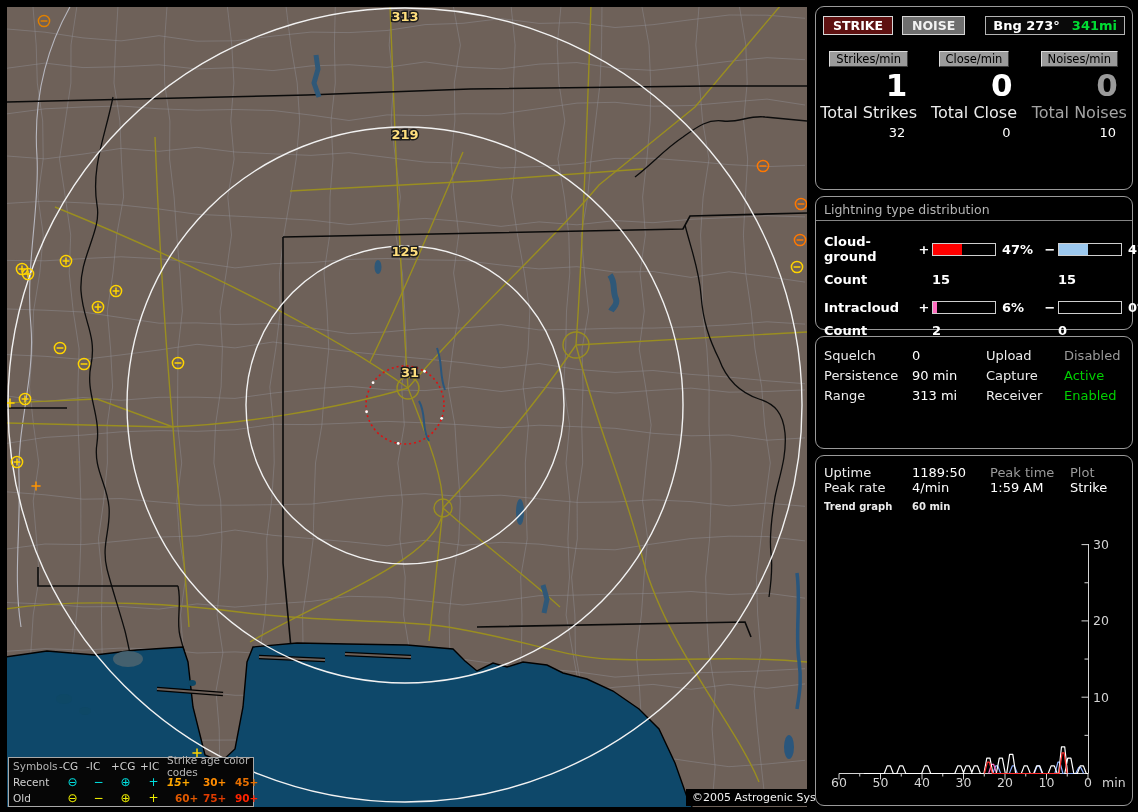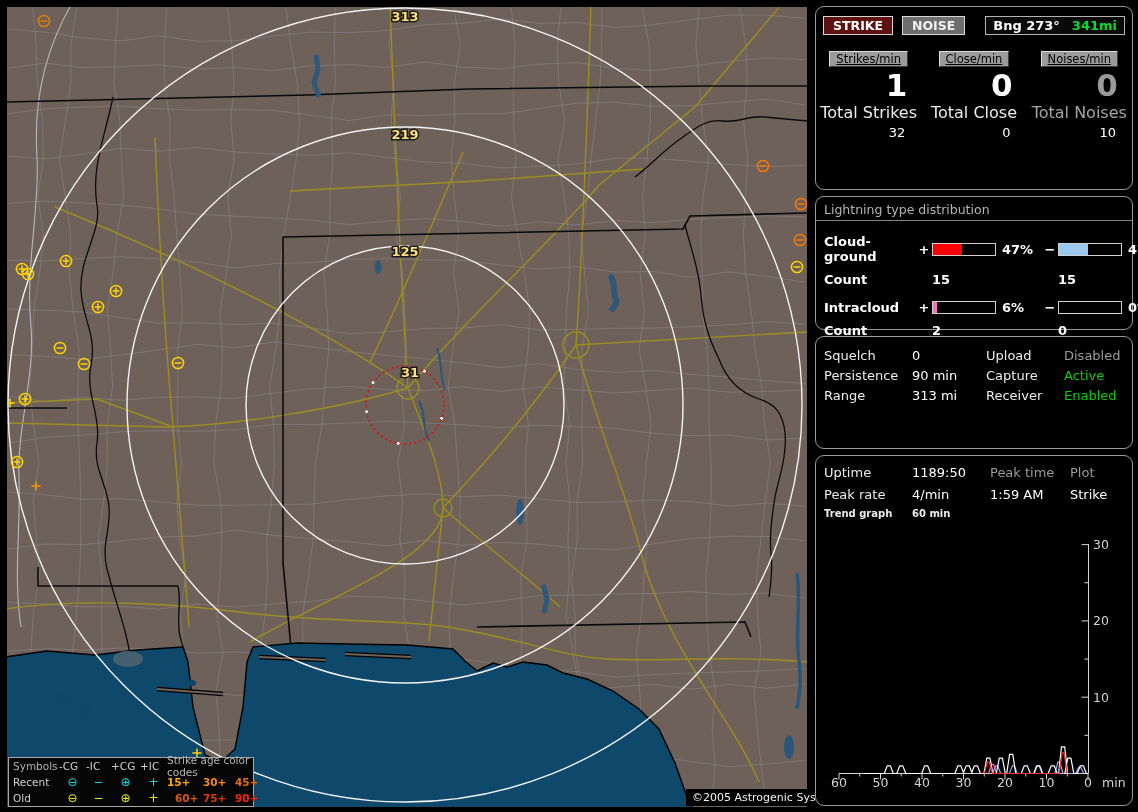--- a/index.html
+++ b/index.html
@@ -21,41 +21,41 @@
   #p1{top:6px;height:184px;}
   #p2{top:196px;height:134px;}
   #p3{top:336px;height:113px;}
   #p4{top:455px;height:351px;}
   .btnrow{display:flex;align-items:center;margin:9px 7px 0 7px;}
   .tbtn{font-weight:bold;font-size:12.5px;padding:1px 9px;border:1px solid #d6d6d6;cursor:default;}
   #strike-btn{background:#5e1111;color:#ffffff;}
   #noise-btn{background:#6e6e6e;color:#f2f2f2;margin-left:9px;}
   #bng-box{margin-left:auto;border:1px solid #b4b4b4;background:#0a0a0a;padding:1px 7px;font-weight:bold;font-size:13px;color:#fff;white-space:nowrap;}
   #bng-box .mi{color:#00dd33;margin-left:12px;}
-  .cols{display:flex;margin-top:16px;text-decoration:underline;}
+  .cols{display:flex;margin-top:16px;}
   .ccol{width:33.33%;display:flex;flex-direction:column;align-items:center;}
   .chip{background:#9b9b9b;color:#000;font-size:11.5px;padding:0 6px;border-top:1px solid #dcdcdc;border-left:1px solid #dcdcdc;border-right:1px solid #3c3c3c;border-bottom:1px solid #3c3c3c;}
   .rate{font-size:31px;font-weight:bold;color:#fff;align-self:flex-end;padding-right:14px;line-height:1.02;margin-top:3px;}
   .rate.dim{color:#9a9a9a;}
   .tlabel{font-size:16px;color:#ececec;margin-top:1px;}
   .tlabel.dim{color:#a4a4a4;}
   .tval{font-size:13px;color:#fff;align-self:flex-end;padding-right:16px;margin-top:3px;}
   .ptitle{color:#b4b4b4;font-size:12.5px;padding:5px 8px 3px;border-bottom:1px solid #858585;}
   .distrow{display:grid;grid-template-columns:92px 16px 64px 46px 16px 64px 1fr;align-items:center;padding:0 8px;margin-top:13px;font-size:13px;font-weight:bold;color:#fff;}
   .countrow{display:grid;grid-template-columns:92px 16px 64px 46px 16px 64px 1fr;padding:0 8px;margin-top:8px;font-size:13px;font-weight:bold;color:#fff;}
   .bar{height:11px;border:1px solid #cfcfcf;background:#000;}
   .bar i{display:block;height:100%;width:0;}
   .pct{padding-left:6px;}
   .sign{text-align:center;}
   .date{color:#00e400;font-size:20px;font-weight:bold;padding:4px 8px 5px;border-bottom:1px solid #909090;white-space:nowrap;}
   .stgrid{display:grid;grid-template-columns:88px 74px 78px 1fr;row-gap:5px;padding:11px 8px 0;font-size:13px;color:#ececec;}
   .stgrid .v{color:#fff;}
   .green{color:#00d000 !important;}
   .dimv{color:#9a9a9a !important;}
-  .sessgrid{display:grid;grid-template-columns:88px 78px 80px 1fr;row-gap:7px;padding:9px 8px 0;font-size:13px;color:#ececec;}
+  .sessgrid{display:grid;grid-template-columns:88px 78px 80px 1fr;padding:9px 8px 0;font-size:13px;color:#ececec;}
   .sessgrid .v{color:#fff;}
   .hdr{color:#9a9a9a;}
   .trendrow{display:grid;grid-template-columns:88px 1fr;padding:6px 8px 0;font-size:10px;color:#ececec;font-weight:bold;}
   #trend-svg{position:absolute;left:0;top:0;width:316px;height:349px;pointer-events:none;}
   svg text{font-family:"DejaVu Sans",sans-serif;}
 </style>
 </head>
 <body>
 
 <div id="stage">
@@ -271,21 +271,21 @@
       <span>-IC</span>
       <span>+CG</span>
       <span>+IC</span>
       <span class="lg-span">Strike age color codes</span>
 
       <span>Recent</span>
       <span class="lg-sym" style="color: rgb(0, 224, 224);">⊖</span>
       <span class="lg-sym" style="color: rgb(0, 224, 224);">−</span>
       <span class="lg-sym" style="color: rgb(0, 224, 224);">⊕</span>
       <span class="lg-sym" style="color: rgb(0, 224, 224);">+</span>
-      <span class="lg-age" style="color: rgb(255, 168, 0);">15+</span>
+      <span class="lg-age" style="color: rgb(255, 168, 0); font-style: italic;">15+</span>
       <span class="lg-age" style="color: rgb(255, 140, 0);">30+</span>
       <span class="lg-age" style="color: rgb(232, 112, 0);">45+</span>
 
       <span>Old</span>
       <span class="lg-sym" style="color: rgb(240, 240, 0);">⊖</span>
       <span class="lg-sym" style="color: rgb(240, 240, 0);">−</span>
       <span class="lg-sym" style="color: rgb(240, 240, 0);">⊕</span>
       <span class="lg-sym" style="color: rgb(240, 240, 0);">+</span>
       <span class="lg-age" style="color: rgb(224, 88, 0); margin-left: 8px;">60+</span>
       <span class="lg-age" style="color: rgb(224, 60, 0);">75+</span>

